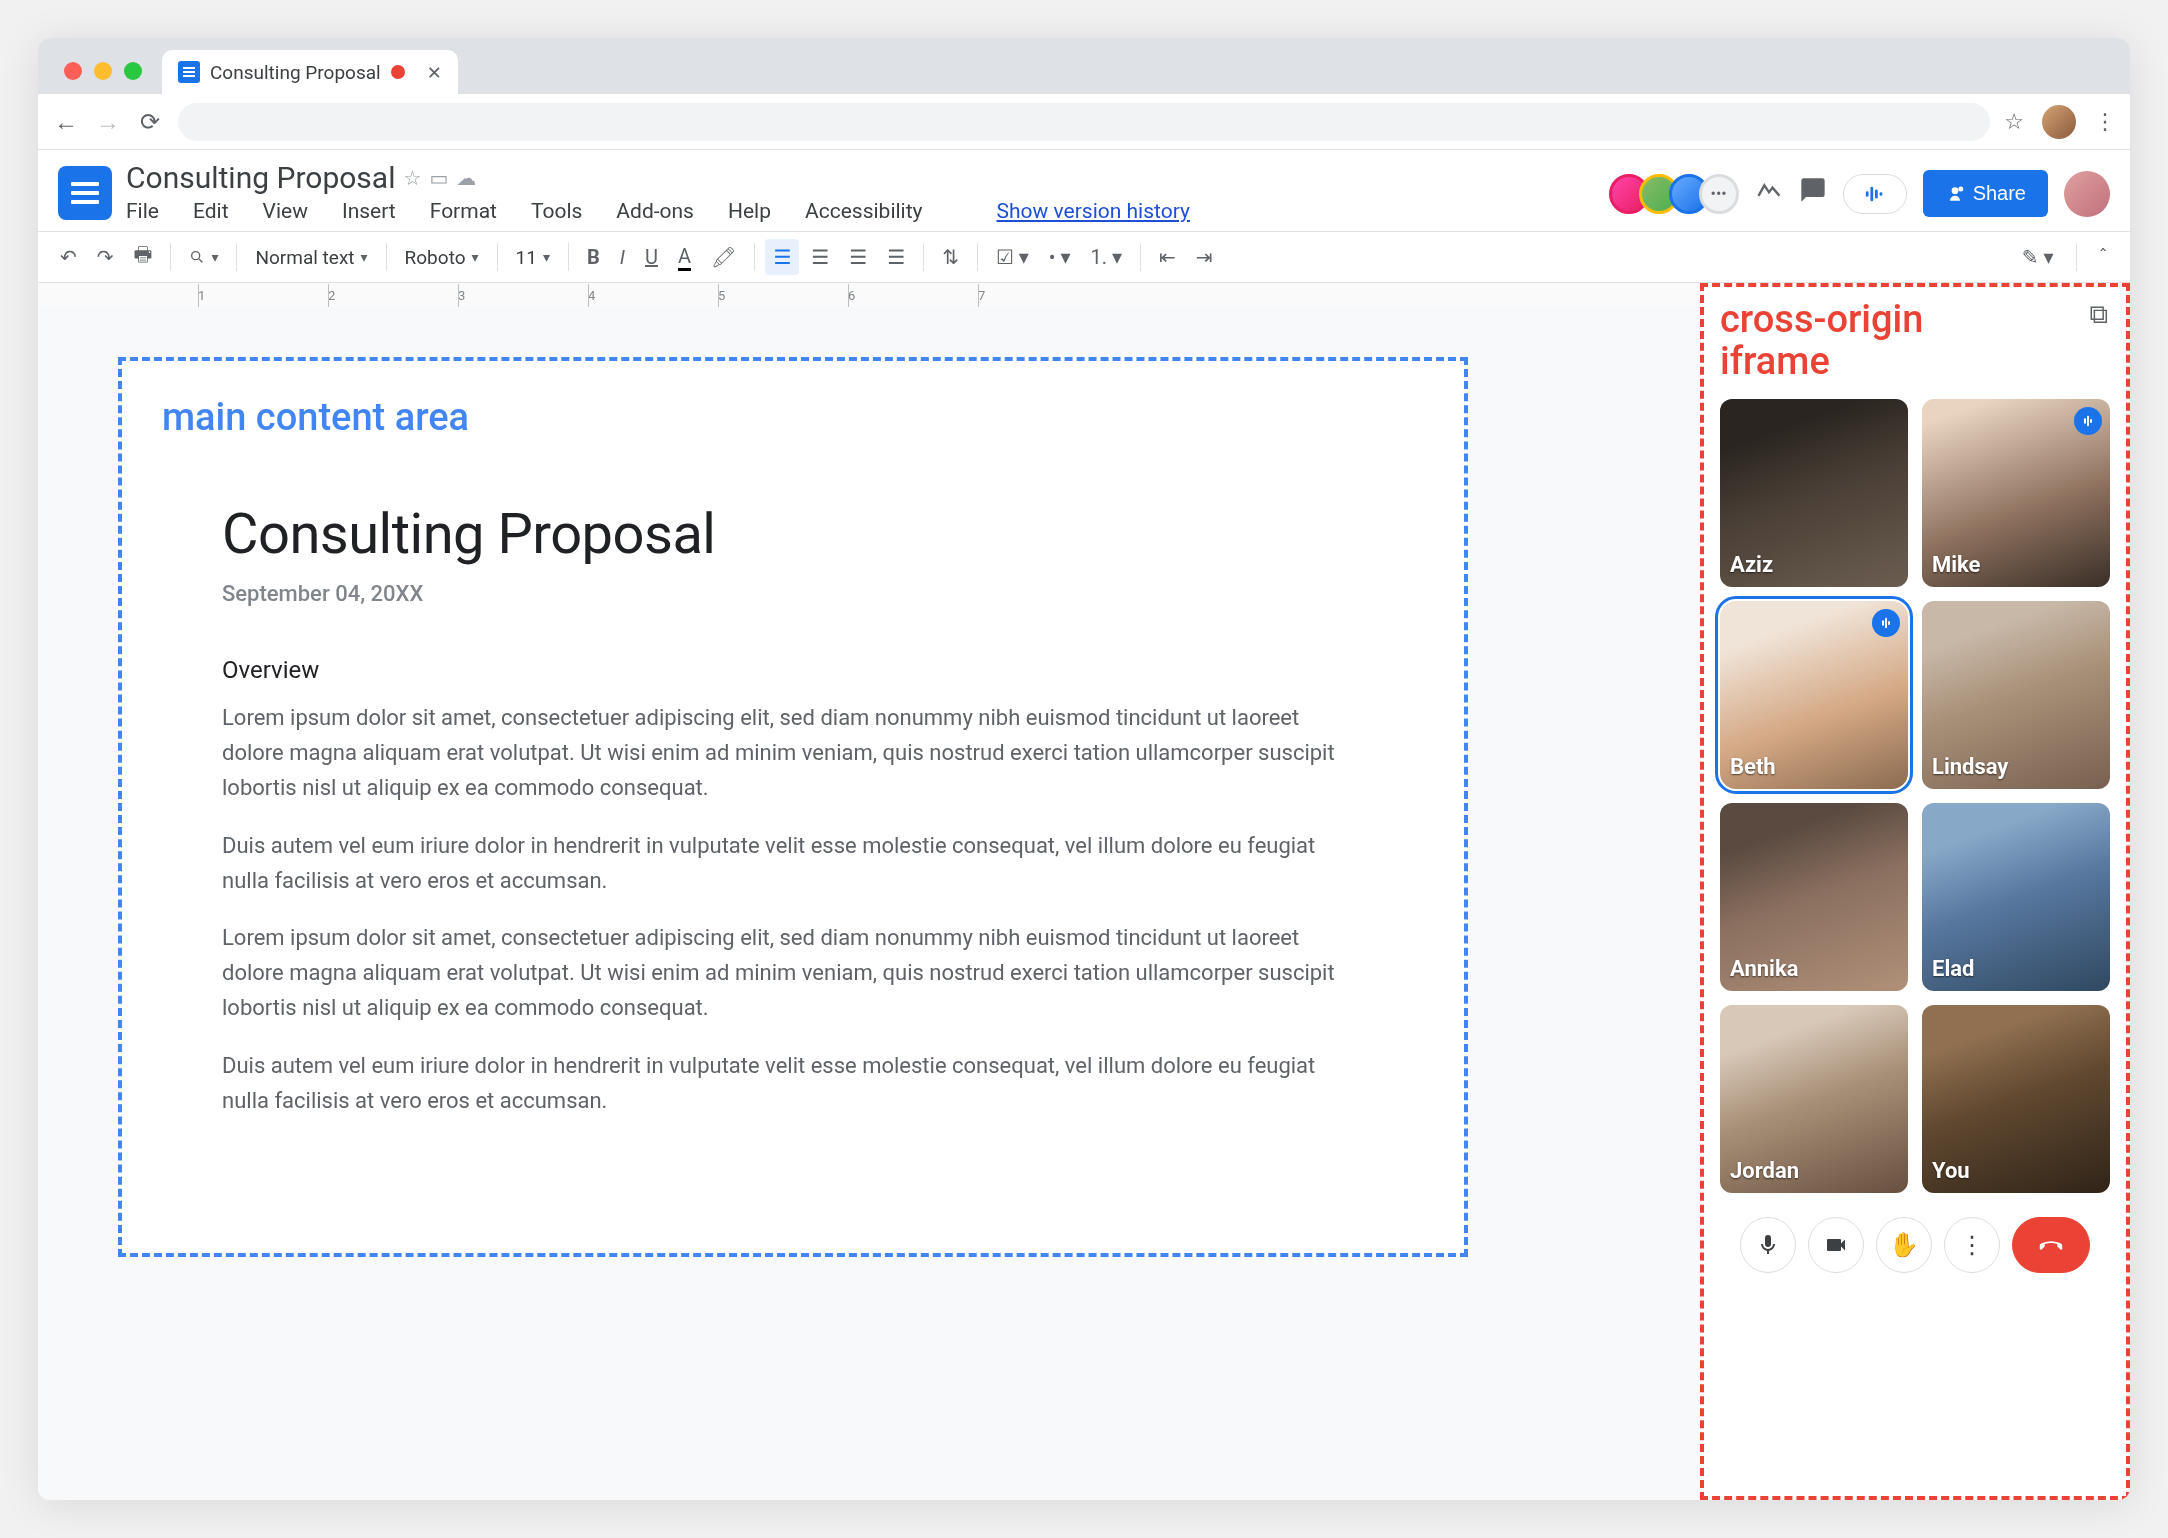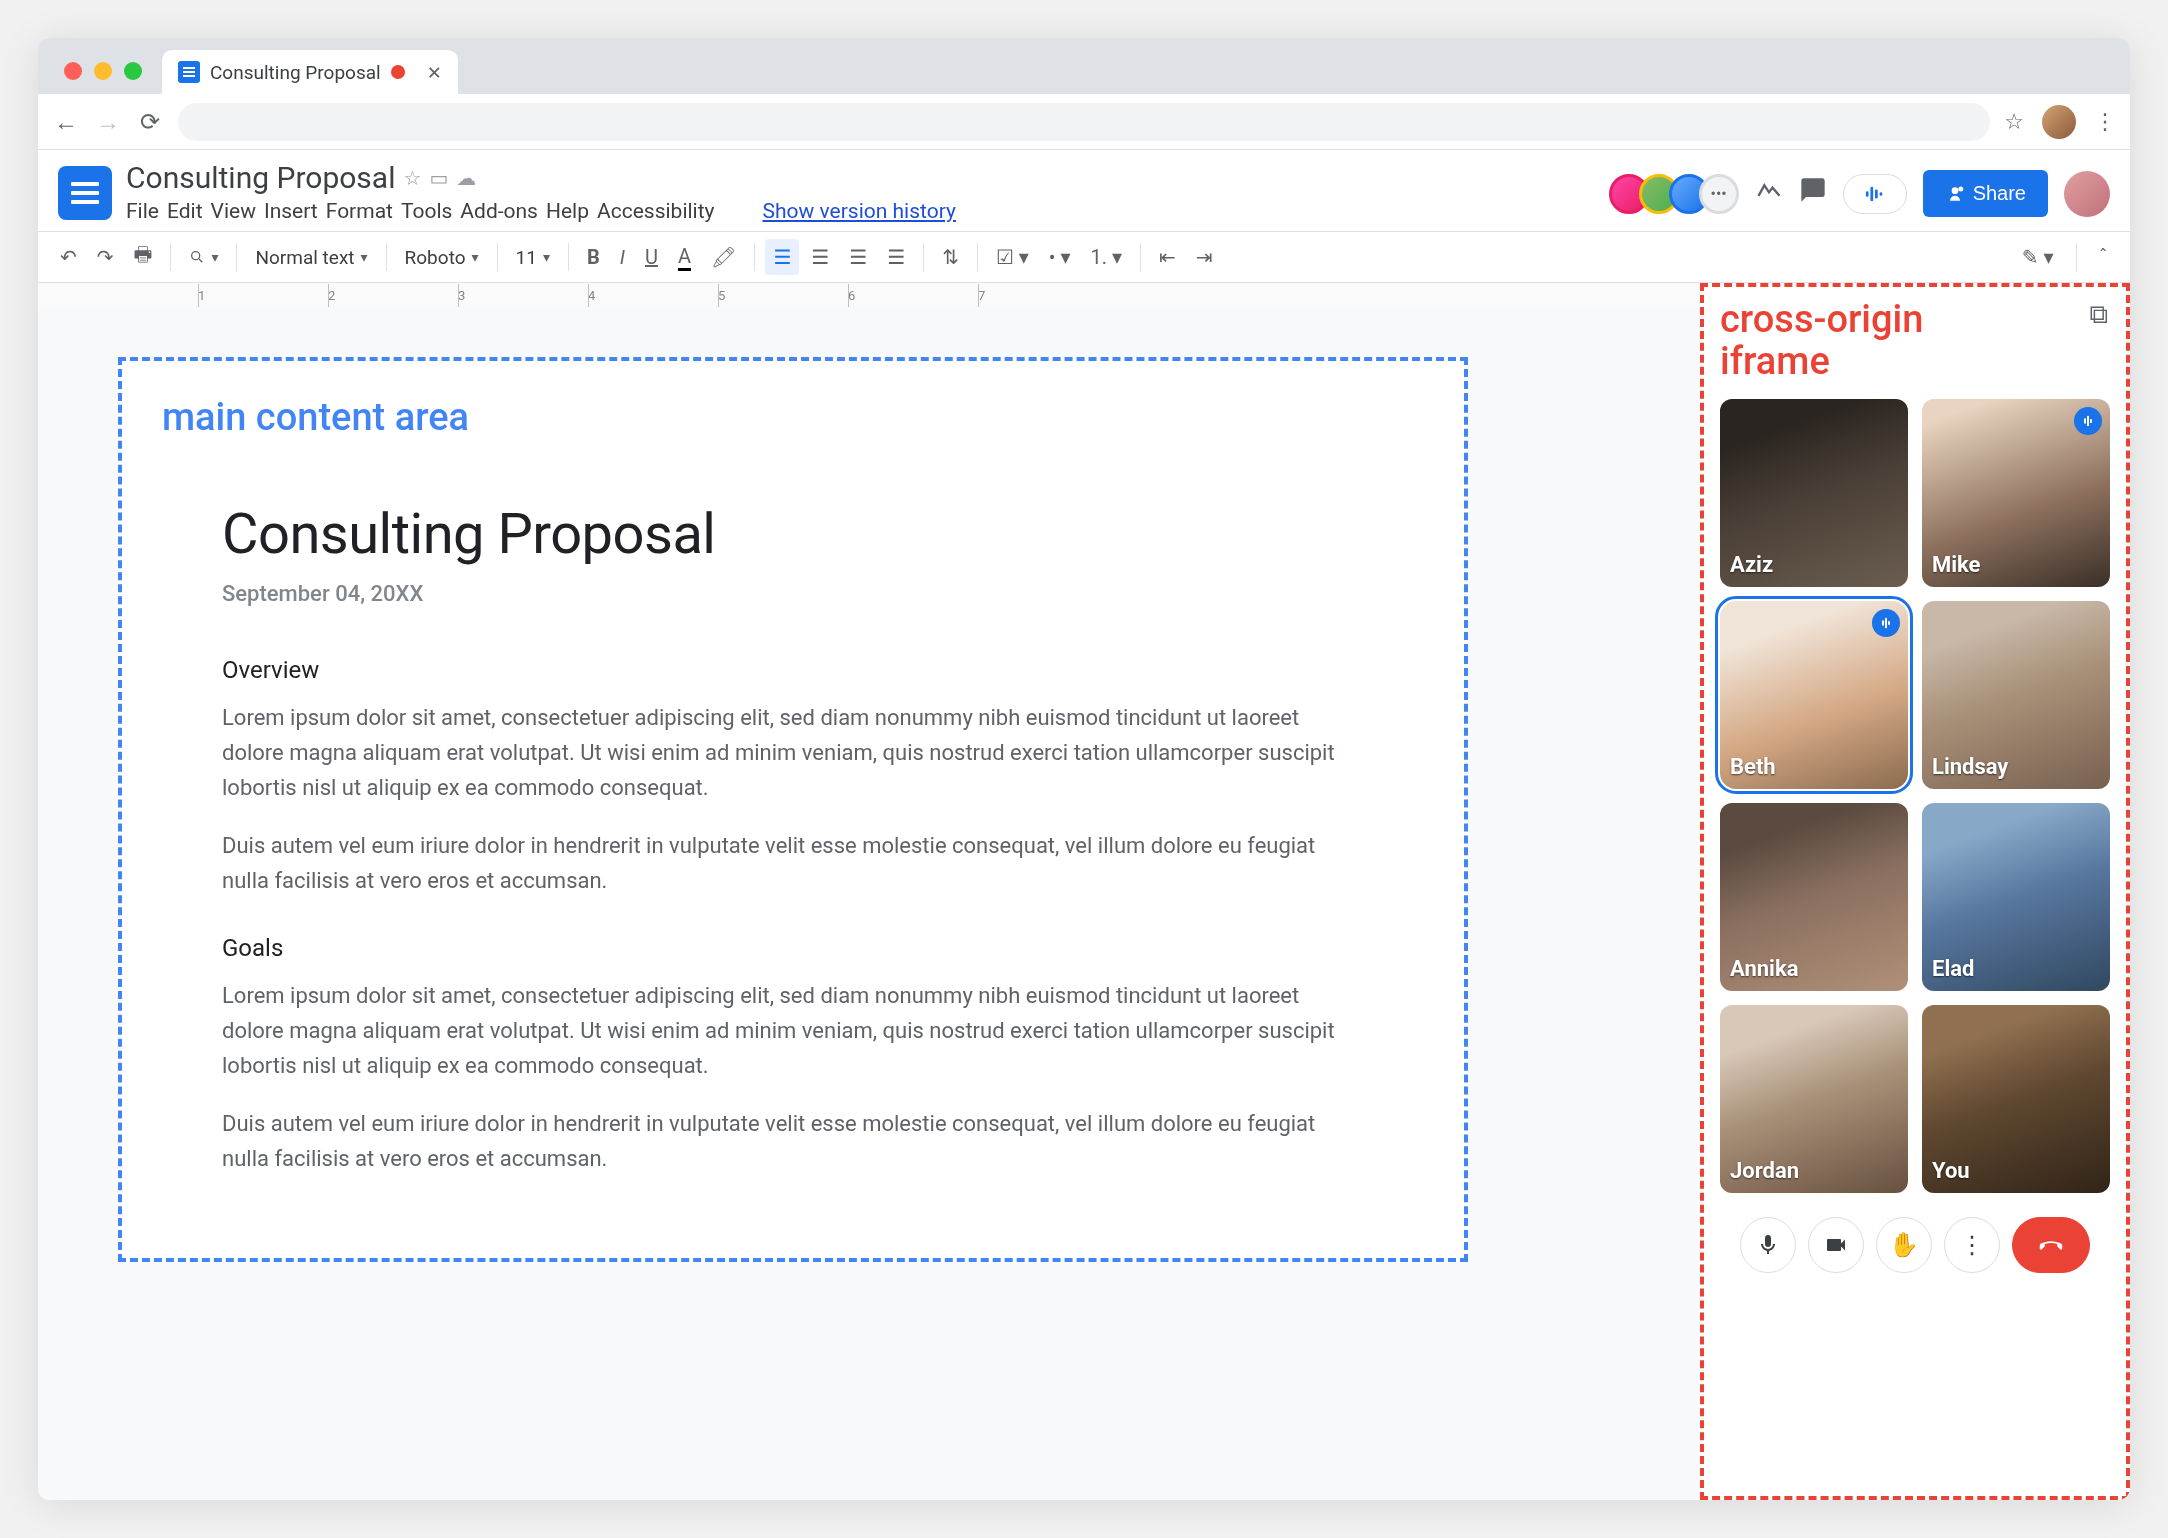--- a/index.html
+++ b/index.html
@@ -77,21 +77,21 @@
 }
 .docs-logo {
   width:54px;height:54px;background:#1a73e8;border-radius:8px;margin-top:6px;
   display:flex;align-items:center;justify-content:center;flex-shrink:0;
 }
 .docs-logo::after { content:"";width:28px;height:4px;background:#fff;box-shadow:0 -9px 0 #fff,0 9px 0 #fff;border-radius:1px; }
 .docs-title-area { flex:1; }
 .docs-title-row { display:flex;align-items:center;gap:8px; }
 .docs-title { font-size:30px;color:#3c4043;font-weight:400; }
 .title-icon { color:#9aa0a6;font-size:20px; }
-.menu-row { display:flex;gap:8px;font-size:21px;color:#3c4043;margin-top:4px; }
+.menu-row { display:flex;gap:34px;font-size:21px;color:#3c4043;margin-top:4px; }
 .menu-row span { cursor:pointer; }
 .menu-row .link { text-decoration:underline;color:#1d4ed8;margin-left:40px; }
 
 .header-right { display:flex;align-items:center;gap:16px;margin-top:10px; }
 .collab { display:flex; }
 .collab-circle { width:40px;height:40px;border-radius:50%;margin-left:-10px;border:3px solid; }
 .collab-circle.c1 { background:linear-gradient(135deg,#f4a,#e91e63);border-color:#e91e63; }
 .collab-circle.c2 { background:linear-gradient(135deg,#8b6,#4caf50);border-color:#fbbc04; }
 .collab-circle.c3 { background:linear-gradient(135deg,#6af,#1a73e8);border-color:#1a73e8; }
 .collab-circle.c4 { background:#f1f3f4;border-color:#dadce0;display:flex;align-items:center;justify-content:center; }
@@ -313,21 +313,20 @@
         <span class="ruler-mark">7</span>
       </div>
       <div class="doc-canvas">
         <div class="page">
           <div class="ann-main">main content area</div>
           <h1 class="doc-h1">Consulting Proposal</h1>
           <div class="doc-date">September 04, 20XX</div>
           <h2 class="doc-h2">Overview</h2>
           <p class="doc-p">Lorem ipsum dolor sit amet, consectetuer adipiscing elit, sed diam nonummy nibh euismod tincidunt ut laoreet dolore magna aliquam erat volutpat. Ut wisi enim ad minim veniam, quis nostrud exerci tation ullamcorper suscipit lobortis nisl ut aliquip ex ea commodo consequat.</p>
           <p class="doc-p">Duis autem vel eum iriure dolor in hendrerit in vulputate velit esse molestie consequat, vel illum dolore eu feugiat nulla facilisis at vero eros et accumsan.</p>
-          <h2 class="doc-h2">Goals</h2>
           <p class="doc-p">Lorem ipsum dolor sit amet, consectetuer adipiscing elit, sed diam nonummy nibh euismod tincidunt ut laoreet dolore magna aliquam erat volutpat. Ut wisi enim ad minim veniam, quis nostrud exerci tation ullamcorper suscipit lobortis nisl ut aliquip ex ea commodo consequat.</p>
           <p class="doc-p">Duis autem vel eum iriure dolor in hendrerit in vulputate velit esse molestie consequat, vel illum dolore eu feugiat nulla facilisis at vero eros et accumsan.</p>
         </div>
       </div>
     </div>
 
     <div class="meet-panel">
       <span class="popout">⧉</span>
       <div style="display:flex;align-items:center">
         <div class="ann-iframe">

